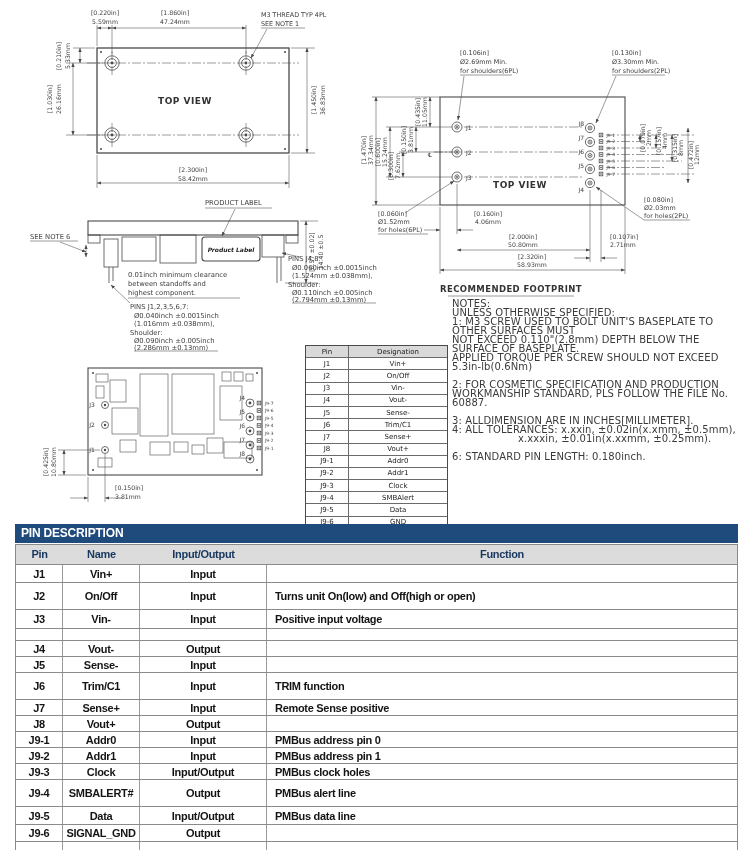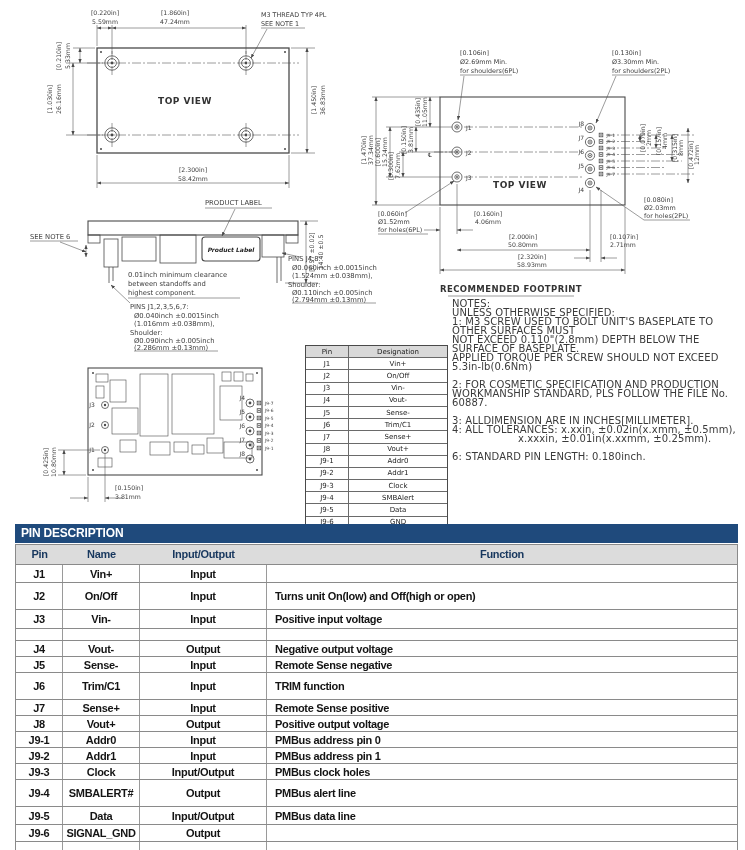--- a/index.html
+++ b/index.html
@@ -554,45 +554,42 @@
       <div class="prow h11">
           <div class="b"></div>
           <div class="b"></div>
           <div class="b"></div>
           <div class="fn"></div>
         </div>
       <div class="prow h15">
           <div class="b">J4</div>
           <div class="b">Vout-</div>
           <div class="b">Output</div>
-          <div class="fn">Negative output voltage</div>
         </div>
       <div class="prow h15">
           <div class="b">J5</div>
           <div class="b">Sense-</div>
           <div class="b">Input</div>
-          <div class="fn">Remote Sense negative</div>
         </div>
       <div class="prow h26">
           <div class="b">J6</div>
           <div class="b">Trim/C1</div>
           <div class="b">Input</div>
           <div class="fn">TRIM function</div>
         </div>
       <div class="prow h15">
           <div class="b">J7</div>
           <div class="b">Sense+</div>
           <div class="b">Input</div>
           <div class="fn">Remote Sense positive</div>
         </div>
       <div class="prow h15">
           <div class="b">J8</div>
           <div class="b">Vout+</div>
           <div class="b">Output</div>
-          <div class="fn">Positive output voltage</div>
         </div>
       <div class="prow h15">
           <div class="b">J9-1</div>
           <div class="b">Addr0</div>
           <div class="b">Input</div>
           <div class="fn">PMBus address pin 0</div>
         </div>
       <div class="prow h15">
           <div class="b">J9-2</div>
           <div class="b">Addr1</div>

